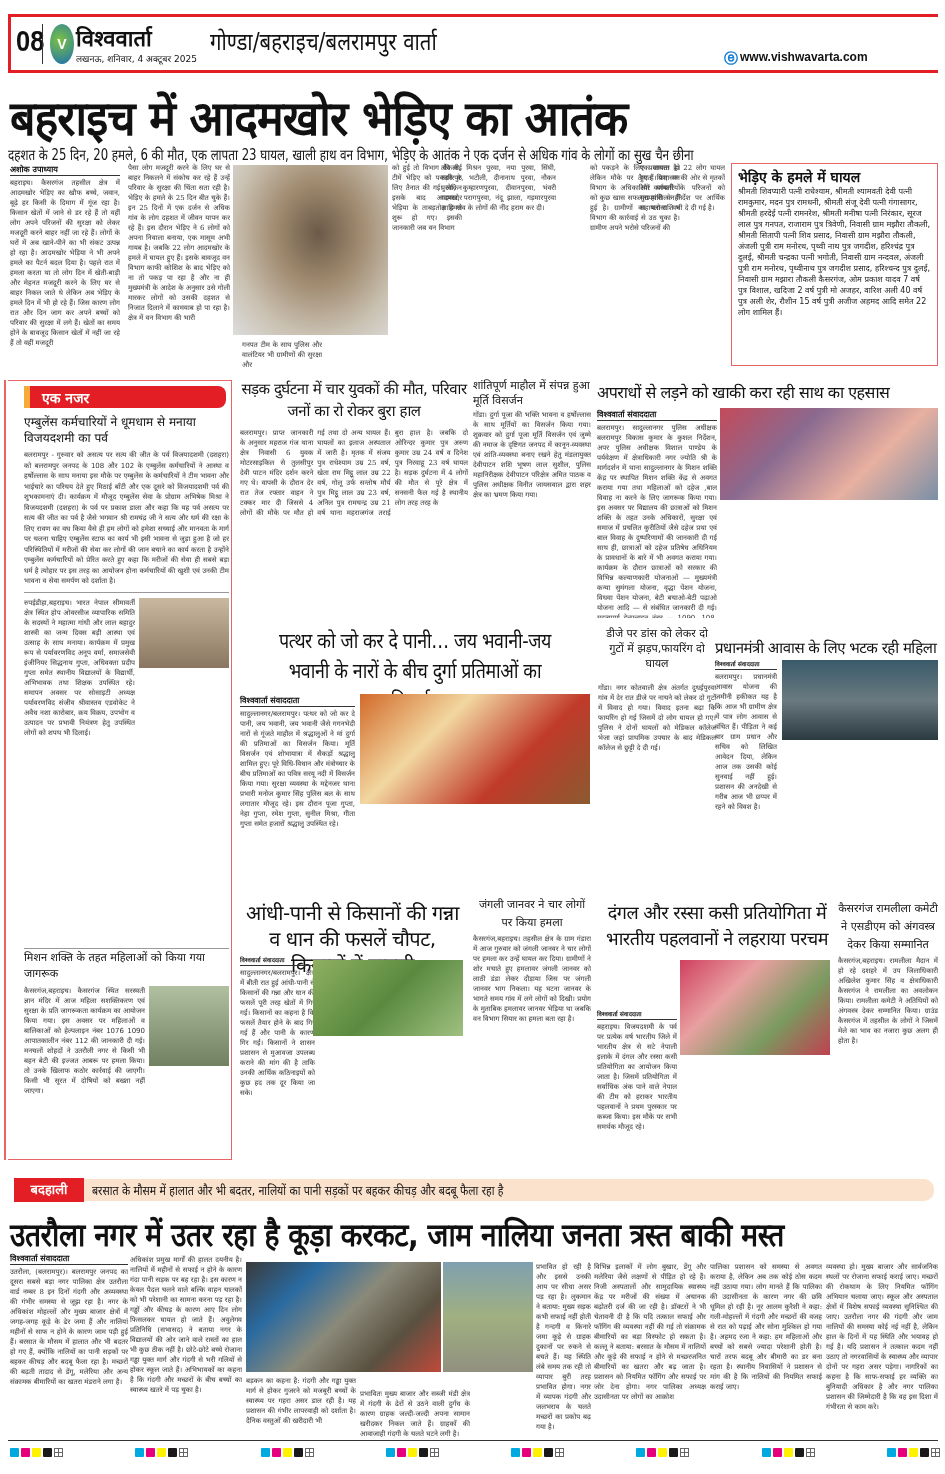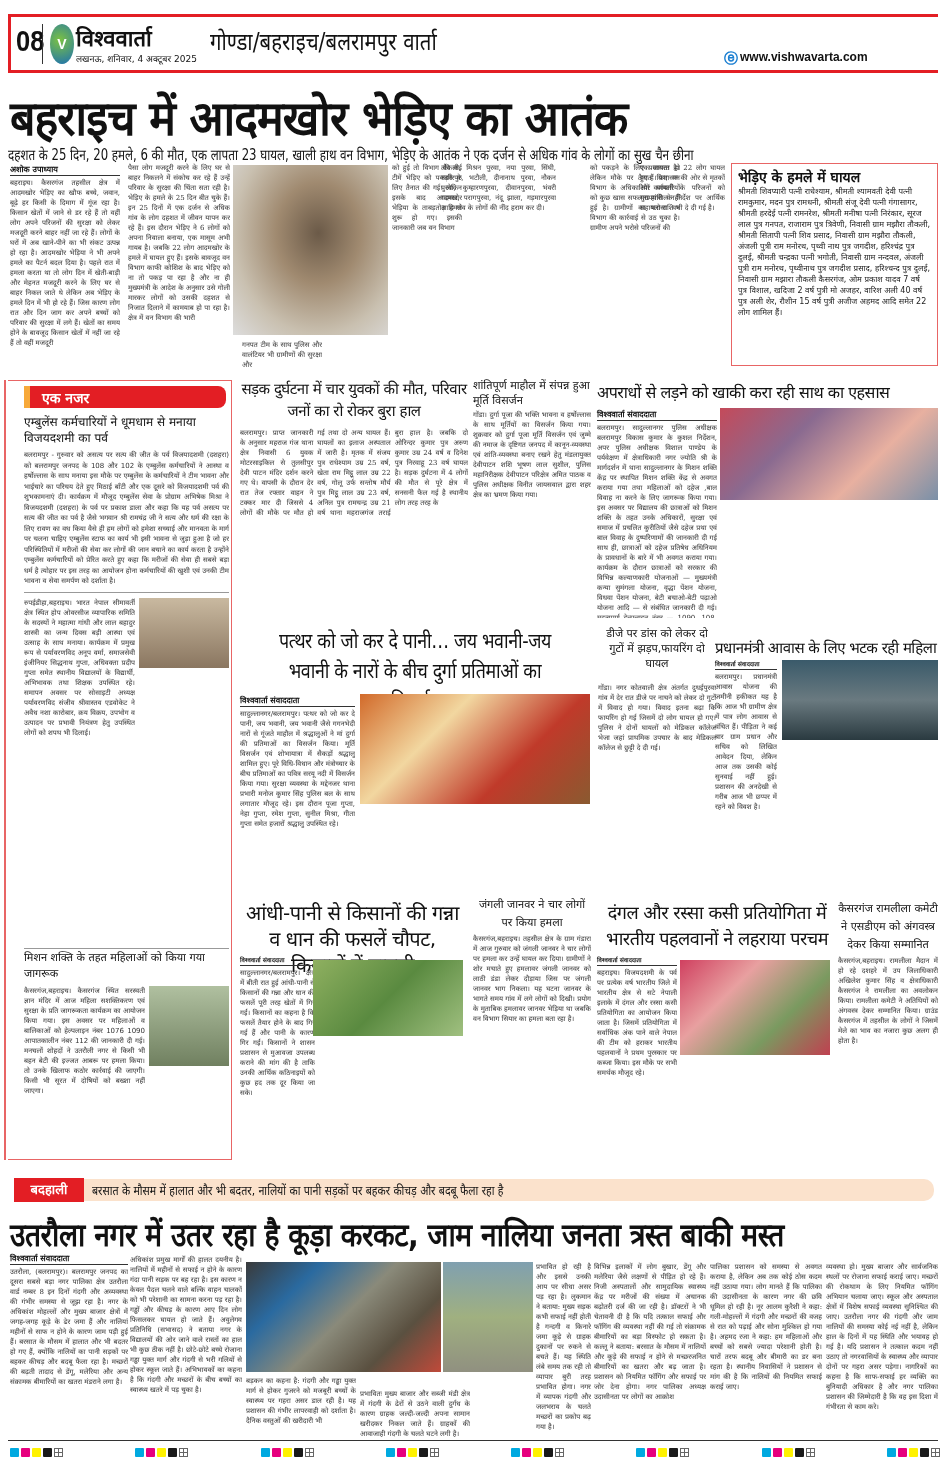--- a/index.html
+++ b/index.html
@@ -152,21 +152,21 @@
 <div class="abs photo" style="left:313px;top:960px;width:150px;height:76px;background:linear-gradient(135deg,#8fb060,#5a8a40,#a0c080)"></div>
 
 <div class="abs" style="left:473px;top:896px;width:118px">
   <div class="h3" style="text-align:center;font-size:11px;line-height:18px">जंगली जानवर ने चार लोगों पर किया हमला</div>
   <div class="col-text" style="height:240px;margin-top:2px">कैसरगंज,बहराइच। तहसील क्षेत्र के ग्राम गंडारा में आज गुरुवार को जंगली जानवर ने चार लोगों पर हमला कर उन्हें घायल कर दिया। ग्रामीणों ने शोर मचाते हुए हमलावर जंगली जानवर को लाठी डंडा लेकर दौड़ाया जिस पर जंगली जानवर भाग निकला। यह घटना जानवर के भागते समय गांव में लगे लोगों को दिखी। प्रयोग के मुताबिक हमलावर जानवर भेड़िया था जबकि वन विभाग सियार का हमला बता रहा है।</div>
 </div>
 
 <div class="abs" style="left:597px;top:900px;width:240px">
   <div class="h-med" style="font-size:18px;line-height:26px">दंगल और रस्सा कसी प्रतियोगिता में भारतीय पहलवानों ने लहराया परचम</div>
 </div>
-<div class="abs" style="left:597px;top:956px;width:80px">
+<div class="abs" style="left:597px;top:1010px;width:80px">
   <div class="byline" style="font-size:6px">विश्ववार्ता संवाददाता</div>
   <div class="col-text" style="height:200px">बहराइच। विजयदशमी के पर्व पर प्रत्येक वर्ष भारतीय जिले में भारतीय क्षेत्र से सटे नेपाली इलाके में दंगल और रस्सा कसी प्रतियोगिता का आयोजन किया जाता है। जिसमें प्रतियोगिता में सर्वाधिक अंक पाने वाले नेपाल की टीम को हराकर भारतीय पहलवानों ने प्रथम पुरस्कार पर कब्जा किया। इस मौके पर सभी समर्थक मौजूद रहे।</div>
 </div>
 <div class="abs photo" style="left:680px;top:960px;width:150px;height:95px;background:linear-gradient(135deg,#d04060,#e8a0a0,#7a9a60,#c04050)"></div>
 
 <div class="abs" style="left:838px;top:900px;width:100px">
   <div class="h3" style="text-align:center;font-size:11px;line-height:18px">कैसरगंज रामलीला कमेटी ने एसडीएम को अंगवस्त्र देकर किया सम्मानित</div>
   <div class="col-text" style="height:200px;margin-top:2px">कैसरगंज,बहराइच। रामलीला मैदान में हो रहे दशहरे में उप जिलाधिकारी अखिलेश कुमार सिंह व क्षेत्राधिकारी कैसरगंज ने रामलीला का अवलोकन किया। रामलीला कमेटी ने अतिथियों को अंगवस्त्र देकर सम्मानित किया। ग्राउंड कैसरगंज में तहसील के लोगों ने जिसमें मेले का भाव का नजारा कुछ अलग ही होता है।</div>
 </div>
 

